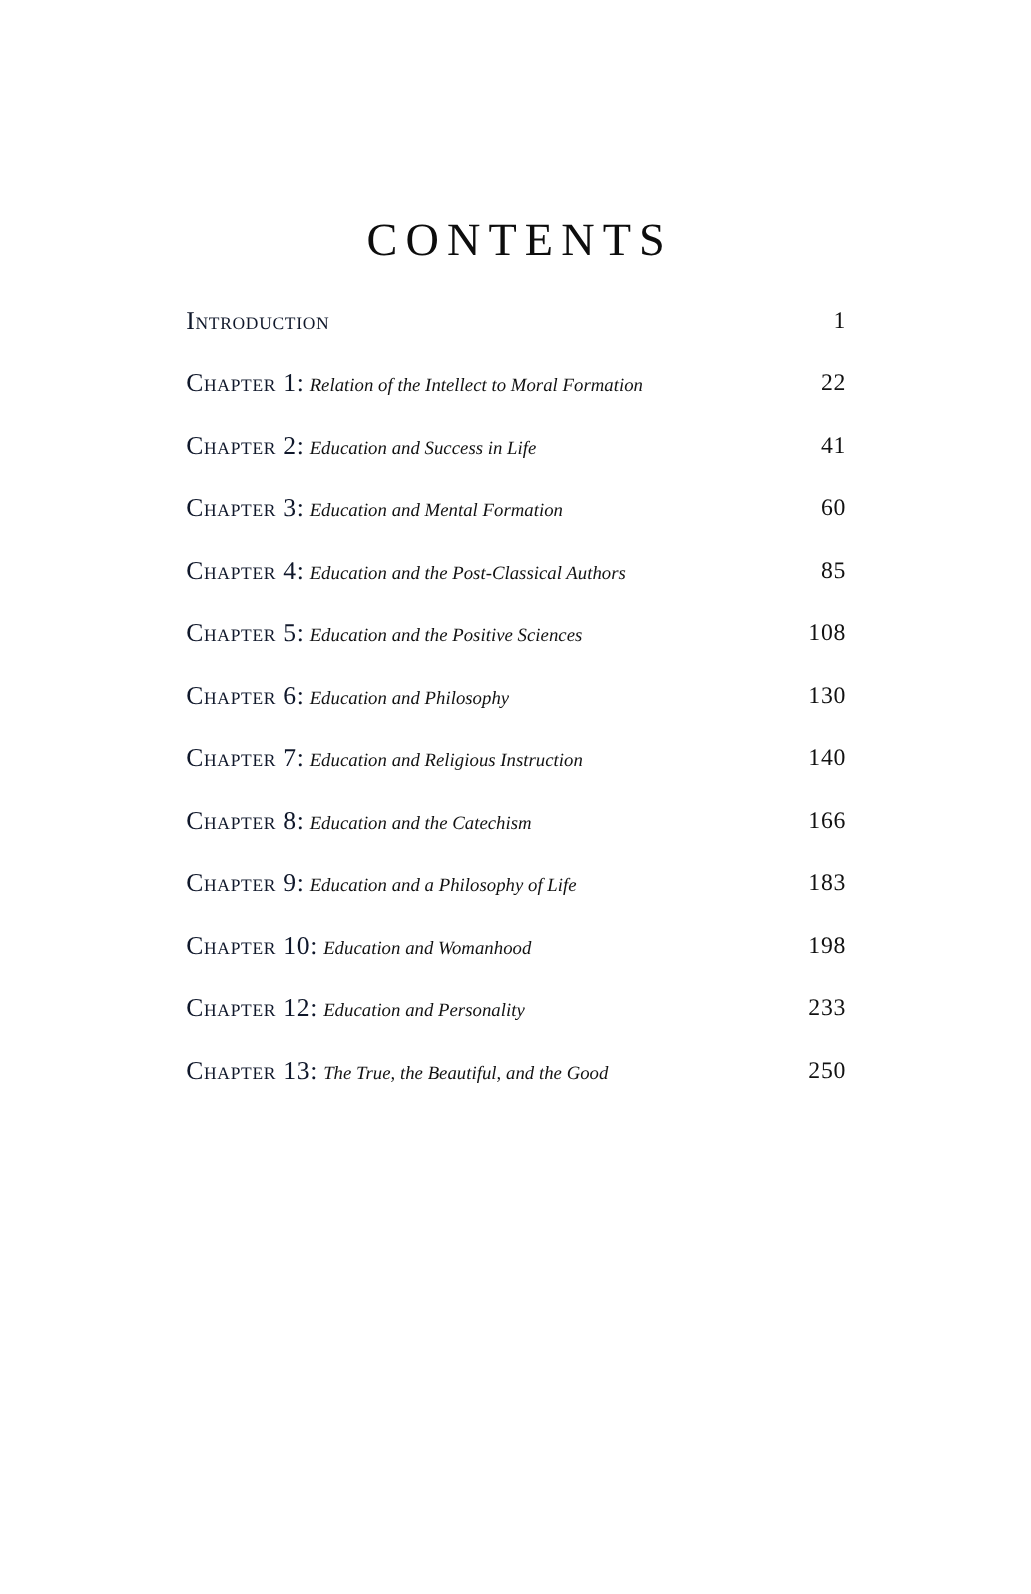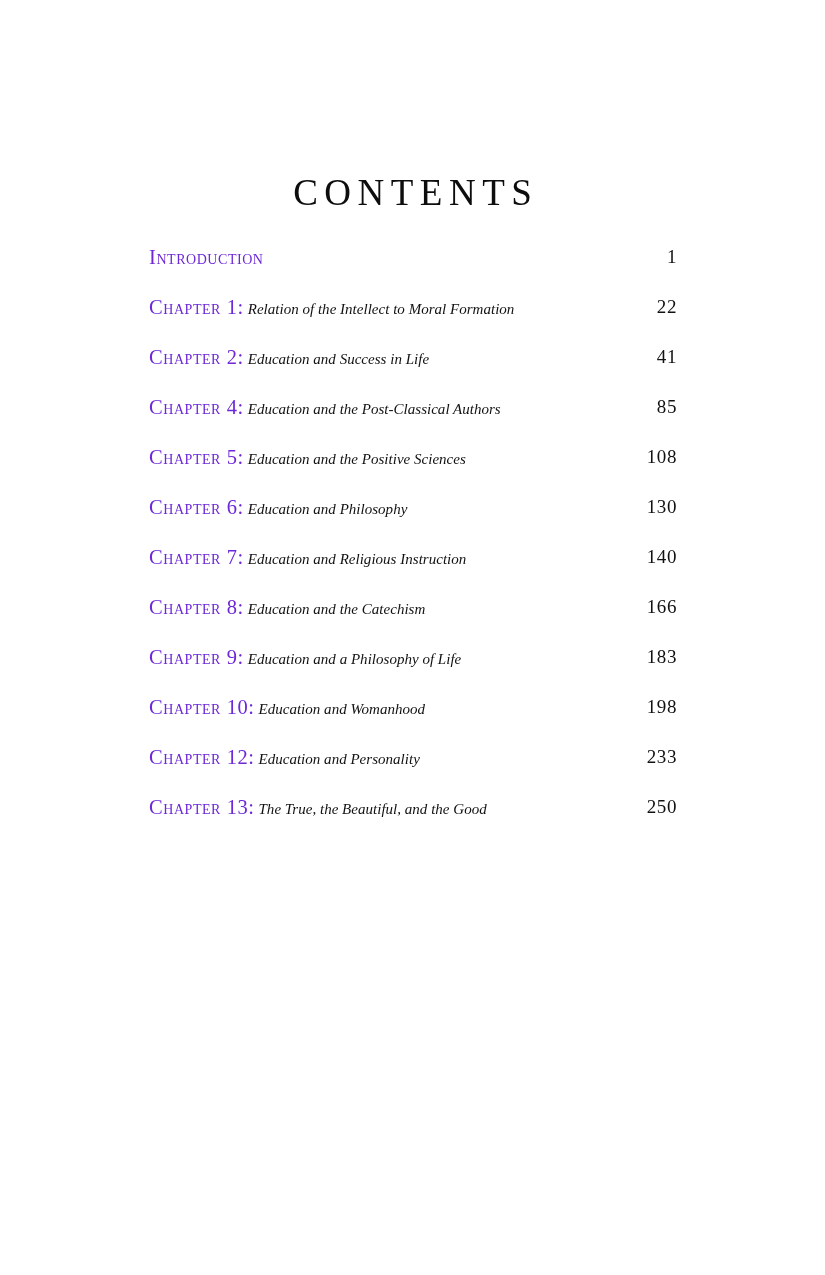--- a/index.html
+++ b/index.html
@@ -61,21 +61,21 @@
   }
 
   
   .entry-label {
     font-family: "Liberation Serif", "DejaVu Serif", serif;
     font-size: 20.5px;
     font-variant: small-caps;
     font-variant-numeric: oldstyle-nums;
     font-feature-settings: "smcp" 1, "onum" 1;
     letter-spacing: 0.55px;
-    color: #6d28d9;
+    color: #0f172a;
     margin-top: 40px;
   }
 
   
   .entry-name {
     font-family: "Liberation Serif", "DejaVu Serif", serif;
     font-style: italic;
     font-size: 15px;
     letter-spacing: 0.02px;
     color: #111111;
@@ -110,20 +110,24 @@
       </div>
       <div class="toc-entry">
         <span class="entry-text"><span class="entry-label">Chapter 1:</span><span class="entry-name">Relation of the Intellect to Moral Formation</span></span>
         <span class="entry-page">22</span>
       </div>
       <div class="toc-entry">
         <span class="entry-text"><span class="entry-label">Chapter 2:</span><span class="entry-name">Education and Success in Life</span></span>
         <span class="entry-page">41</span>
       </div>
       <div class="toc-entry">
+        <span class="entry-text"><span class="entry-label">Chapter 3:</span><span class="entry-name">Education and Mental Formation</span></span>
+        <span class="entry-page">60</span>
+      </div>
+      <div class="toc-entry">
         <span class="entry-text"><span class="entry-label">Chapter 4:</span><span class="entry-name">Education and the Post-Classical Authors</span></span>
         <span class="entry-page">85</span>
       </div>
       <div class="toc-entry">
         <span class="entry-text"><span class="entry-label">Chapter 5:</span><span class="entry-name">Education and the Positive Sciences</span></span>
         <span class="entry-page">108</span>
       </div>
       <div class="toc-entry">
         <span class="entry-text"><span class="entry-label">Chapter 6:</span><span class="entry-name">Education and Philosophy</span></span>
         <span class="entry-page">130</span>

